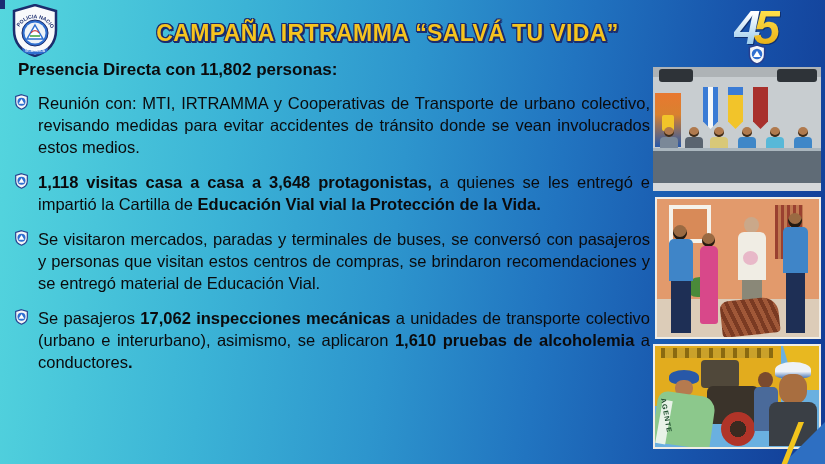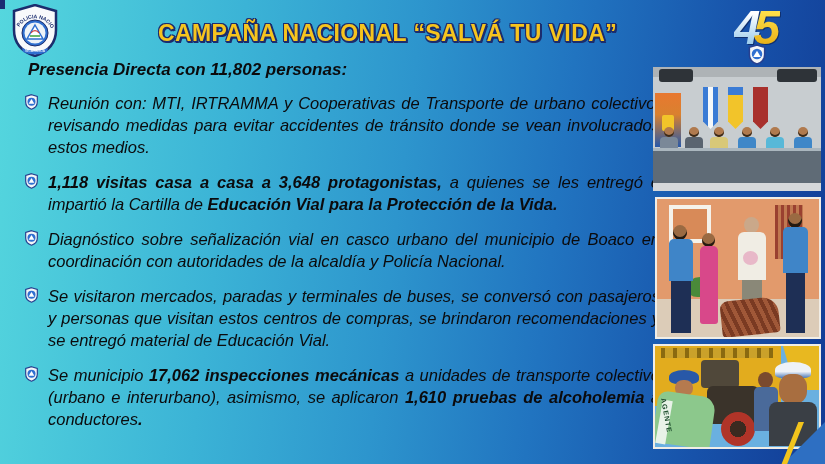--- a/index.html
+++ b/index.html
@@ -17,21 +17,21 @@
   .anniv{position:absolute;top:4px;right:30px;width:76px;height:58px;}
   .anniv .digits{display:flex;align-items:flex-start;justify-content:center;}
   .digit{font-weight:bold;font-style:italic;font-size:48px;line-height:48px;
     background-clip:text;-webkit-background-clip:text;color:transparent;
     filter:drop-shadow(1px 1px 0 #10306f);}
   .digit4{background-image:linear-gradient(180deg,#ffffff 20%,#8fc6ea 90%);}
   .digit5{background-image:linear-gradient(180deg,#ffe04a 15%,#e8ae14 90%);margin-left:-7px;}
   .anniv-badge{position:absolute;left:50%;bottom:-3px;transform:translateX(-50%);}
 
   
-  .content{position:absolute;left:24px;top:60px;width:636px;color:#0b0b0d;font-style:italic;}
+  .content{position:absolute;left:14px;top:60px;width:636px;color:#0b0b0d;}
   .heading{font-size:17px;font-weight:bold;margin:0 4px 12px 4px;}
   .bullet-row{display:flex;gap:8px;margin-bottom:13px;}
   .icon-cell{flex:0 0 16px;padding-top:2px;}
   .b-text{margin:0;font-size:16.5px;line-height:22px;text-align:justify;}
   .b-text .bold{font-weight:bold;}
 
   
   .photo{position:absolute;overflow:hidden;}
   .abs{position:absolute;}
 
@@ -113,21 +113,21 @@
     <text font-size="5.2" fill="#1b2d6e" font-weight="bold"><textPath href="#arcp" startOffset="1">POLICIA NACIONAL</textPath></text>
     <circle cx="25" cy="29" r="13" fill="#2f6fd0" stroke="#1b2d6e" stroke-width="1"></circle>
     <circle cx="25" cy="29" r="10.5" fill="#eef3f8"></circle>
     <path d="M25 21 L33 35 H17 Z" fill="#ffffff" stroke="#2f6fd0" stroke-width="1.5"></path>
     <path d="M20 32 H30" stroke="#3aa03a" stroke-width="1.5"></path>
     <path d="M21 29 A4.5 4.5 0 0 1 29 29" stroke="#d04040" stroke-width="1.2" fill="none"></path>
     <path d="M12 44 Q25 50 38 44 L37 48 Q25 53 13 48 Z" fill="#2f6fd0"></path>
     <text x="25" y="48" font-size="3.4" fill="#ffffff" text-anchor="middle">NICARAGUA</text>
   </svg>
 
-  <div class="title">CAMPAÑA NACIONAL “SALVÁ TU VIDA”</div>
+  <div class="title">CAMPAÑA IRTRAMMA “SALVÁ TU VIDA”</div>
 
   <div class="anniv">
     <div class="digits">
       <span class="digit digit4">4</span>
       <span class="digit digit5">5</span>
     </div>
     <svg class="anniv-badge" width="22" height="21" viewBox="0 0 20 22">
       <path d="M10 1 L18 3.5 V11 C18 16 14.5 19.5 10 21 C5.5 19.5 2 16 2 11 V3.5 Z" fill="#f4f6f8" stroke="#27408f" stroke-width="1.6"></path>
       <circle cx="10" cy="10.5" r="5.5" fill="#2f6fd0"></circle>
       <path d="M10 7 L14 13.5 H6 Z" fill="#ffffff"></path>
@@ -148,51 +148,41 @@
           <p class="b-text"><span>Reunión con: MTI, IRTRAMMA y Cooperativas de Transporte de urbano colectivo, revisando medidas para evitar accidentes de tránsito donde se vean involucrados estos medios.</span></p>
         </div>
         <div class="bullet-row">
           <span class="icon-cell">
   <svg width="15" height="16" viewBox="0 0 20 22">
     <path d="M10 1 L18 3.5 V11 C18 16 14.5 19.5 10 21 C5.5 19.5 2 16 2 11 V3.5 Z" fill="#f4f6f8" stroke="#27408f" stroke-width="1.6"></path>
     <circle cx="10" cy="10.5" r="5.5" fill="#2f6fd0"></circle>
     <path d="M10 7 L14 13.5 H6 Z" fill="#ffffff"></path>
   </svg>
 </span>
-          <p class="b-text"><span class="bold">1,118 visitas casa a casa a 3,648 protagonistas,</span><span> a quienes se les entregó e impartió la Cartilla de </span><span class="bold">Educación Vial para la Protección de la Vida.</span></p>
-        </div>
-        <div class="bullet-row">
-          <span class="icon-cell">
-  <svg width="15" height="16" viewBox="0 0 20 22">
-    <path d="M10 1 L18 3.5 V11 C18 16 14.5 19.5 10 21 C5.5 19.5 2 16 2 11 V3.5 Z" fill="#f4f6f8" stroke="#27408f" stroke-width="1.6"></path>
-    <circle cx="10" cy="10.5" r="5.5" fill="#2f6fd0"></circle>
-    <path d="M10 7 L14 13.5 H6 Z" fill="#ffffff"></path>
-  </svg>
-</span>
-          <p class="b-text"><span>Diagnóstico sobre señalización vial en casco urbano del municipio de Boaco en coordinación con autoridades de la alcaldía y  Policía Nacional.</span></p>
+          <p class="b-text"><span class="bold">1,118 visitas casa a casa a 3,648 protagonistas,</span><span> a quienes se les entregó e impartió la Cartilla de </span><span class="bold">Educación Vial vial la Protección de la Vida.</span></p>
         </div>
         <div class="bullet-row">
           <span class="icon-cell">
   <svg width="15" height="16" viewBox="0 0 20 22">
     <path d="M10 1 L18 3.5 V11 C18 16 14.5 19.5 10 21 C5.5 19.5 2 16 2 11 V3.5 Z" fill="#f4f6f8" stroke="#27408f" stroke-width="1.6"></path>
     <circle cx="10" cy="10.5" r="5.5" fill="#2f6fd0"></circle>
     <path d="M10 7 L14 13.5 H6 Z" fill="#ffffff"></path>
   </svg>
 </span>
           <p class="b-text"><span>Se visitaron mercados, paradas y terminales de buses, se conversó con pasajeros y personas que visitan estos centros de compras, se brindaron recomendaciones y se entregó material de Educación Vial.</span></p>
         </div>
         <div class="bullet-row">
           <span class="icon-cell">
   <svg width="15" height="16" viewBox="0 0 20 22">
     <path d="M10 1 L18 3.5 V11 C18 16 14.5 19.5 10 21 C5.5 19.5 2 16 2 11 V3.5 Z" fill="#f4f6f8" stroke="#27408f" stroke-width="1.6"></path>
     <circle cx="10" cy="10.5" r="5.5" fill="#2f6fd0"></circle>
     <path d="M10 7 L14 13.5 H6 Z" fill="#ffffff"></path>
   </svg>
 </span>
-          <p class="b-text"><span>Se municipio </span><span class="bold">17,062 inspecciones mecánicas</span><span> a unidades de transporte colectivo (urbano e interurbano), asimismo, se aplicaron </span><span class="bold">1,610 pruebas de alcoholemia</span><span> a conductores</span><span class="bold">.</span></p>
+          <p class="b-text"><span>Se pasajeros </span><span class="bold">17,062 inspecciones mecánicas</span><span> a unidades de transporte colectivo (urbano e interurbano), asimismo, se aplicaron </span><span class="bold">1,610 pruebas de alcoholemia</span><span> a conductores</span><span class="bold">.</span></p>
         </div>
       </div>
   </div>
 
   <div id="photo1" class="photo">
     <div class="abs p1-ceil"></div>
     <div class="abs p1-spk" style="left:6px;width:34px;"></div>
     <div class="abs p1-spk" style="right:4px;width:40px;"></div>
     <div class="abs p1-poster">
         <i></i>

